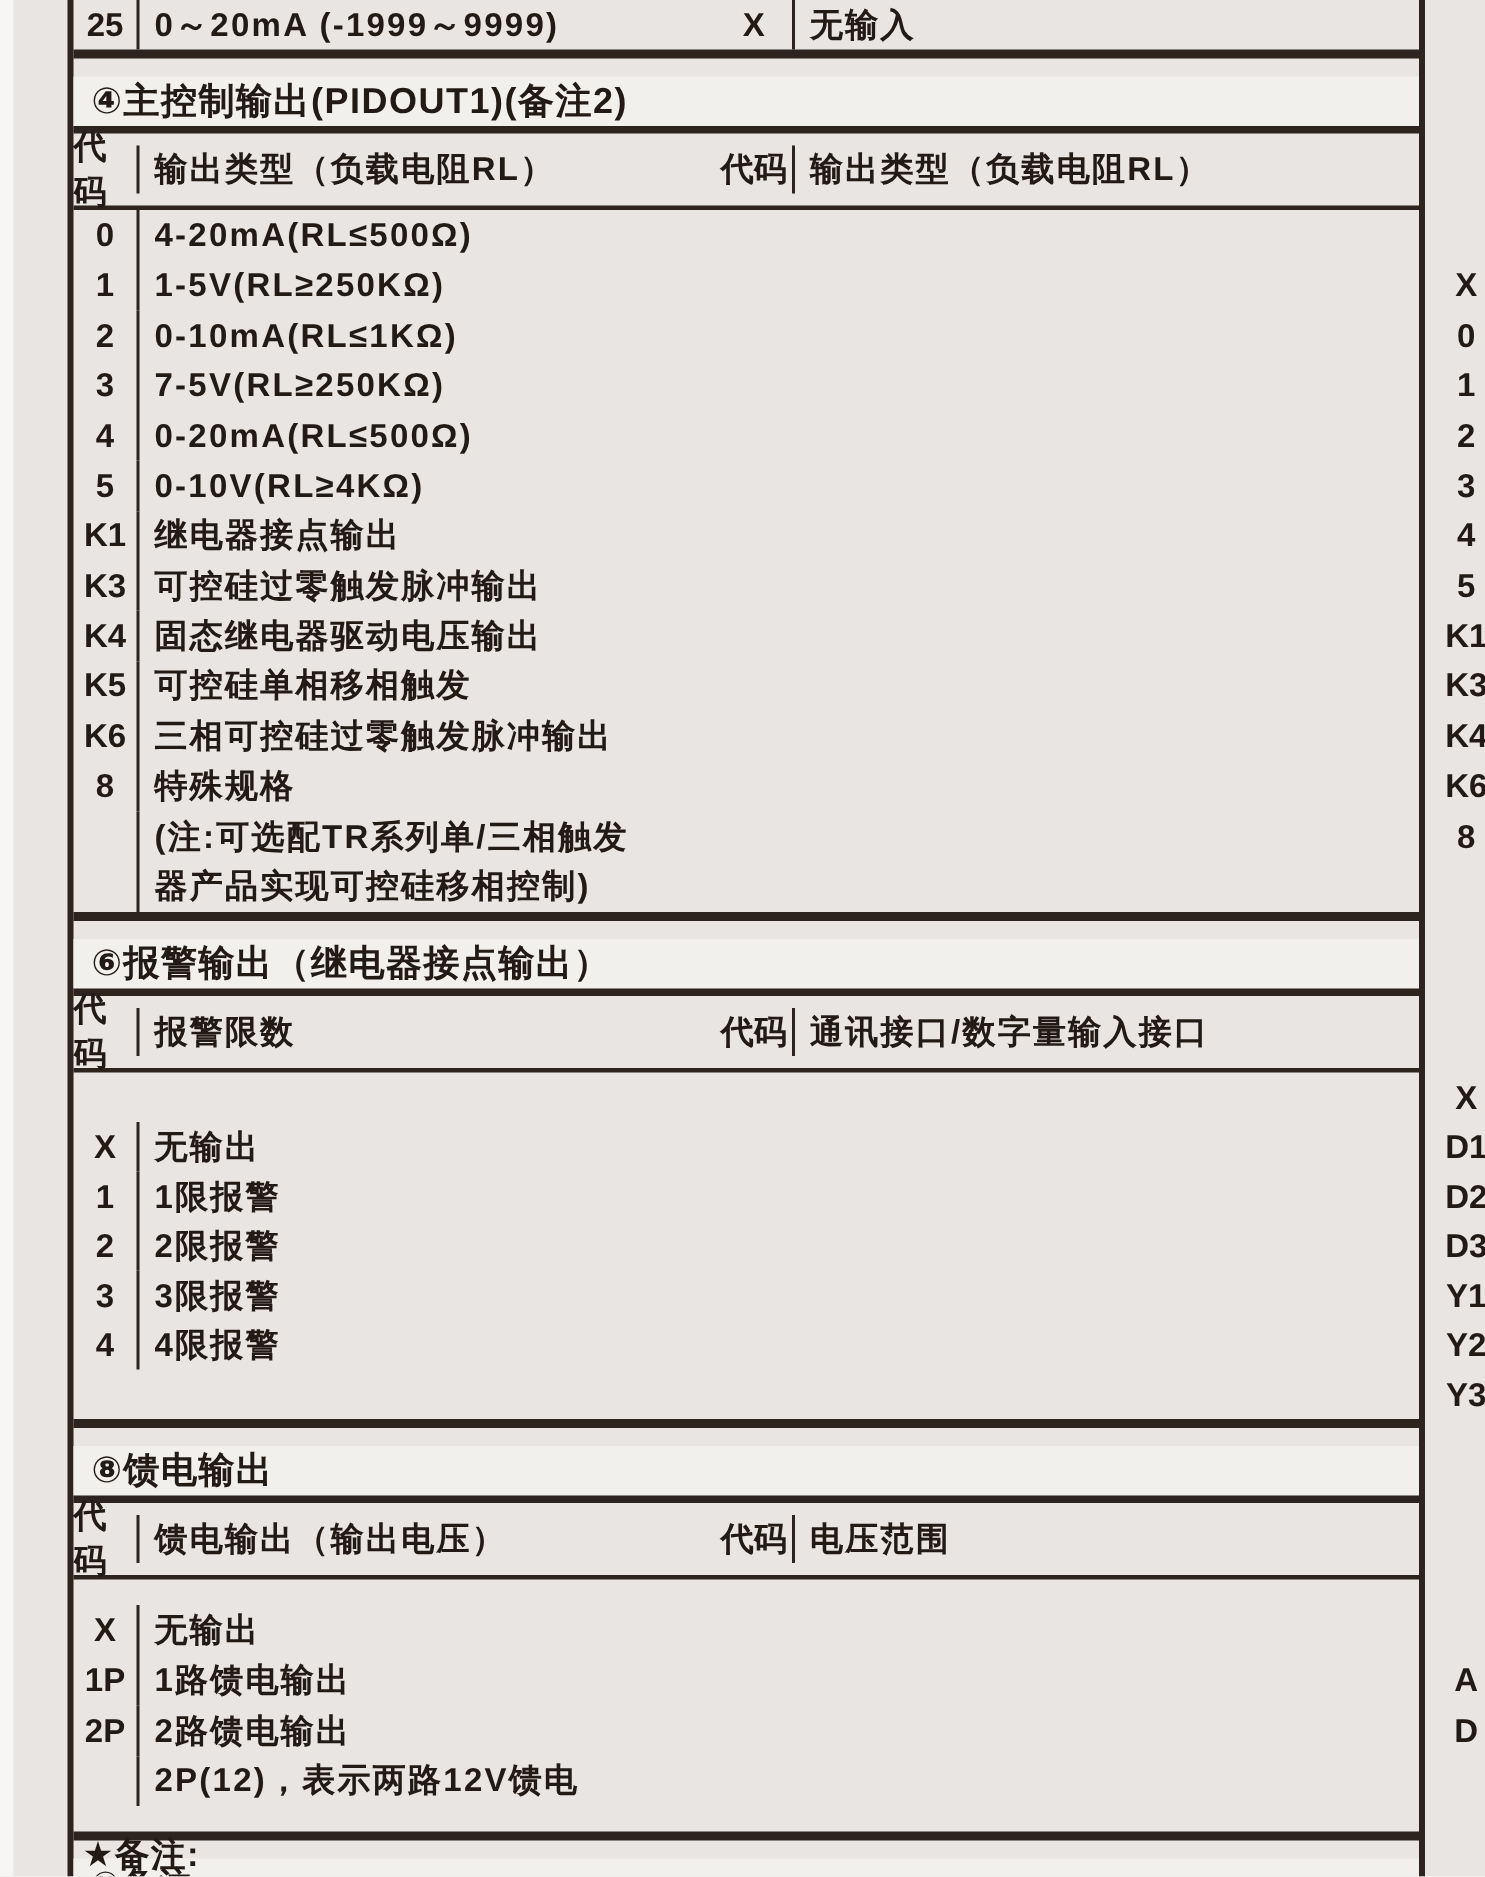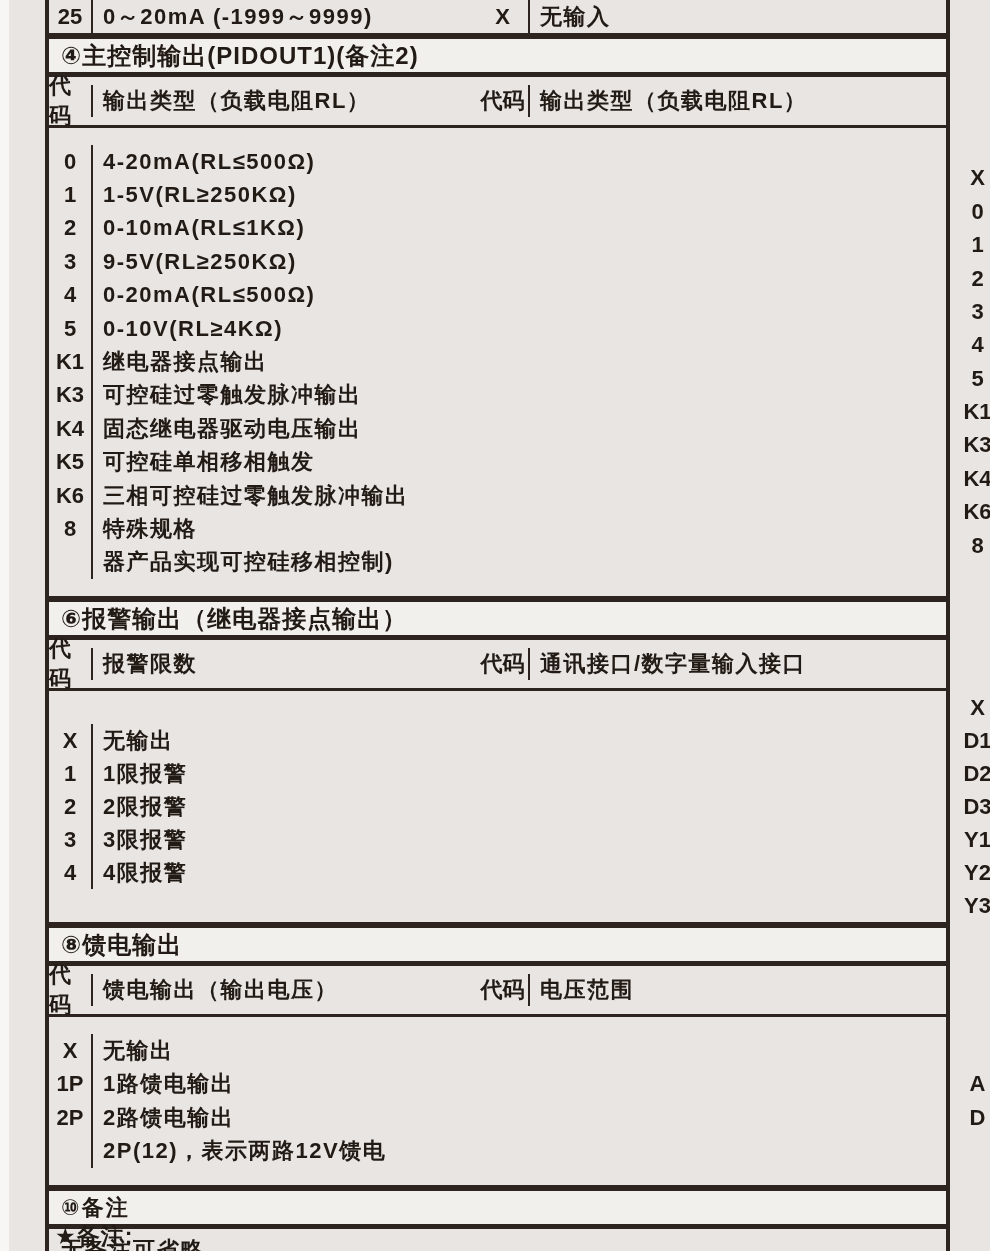--- a/index.html
+++ b/index.html
@@ -21,21 +21,21 @@
   .flexrow{display:flex;align-items:center;}
   .hr{background:#2d2420;}
   .h6{height:6px;} .h5{height:5px;} .h3{height:3px;} .h7{height:7px;}
   .mid{width:6px;background:#2d2420;flex:none;}
   .half-l{width:422px;flex:none;display:flex;box-sizing:border-box;}
   .half-r{flex:1;display:flex;box-sizing:border-box;}
   
   .prev-row{height:33px;}
   .prev-row .lcode,.prev-row .ltext{height:33px;}
   
-  .band{background:#f2f0ed;height:33px;}
+  .band{background:#f2f0ed;height:33px;margin-top:12px;}
   .band-cell{
     display:block;width:100%;
     padding-left:12px;box-sizing:border-box;
     font-weight:bold;font-size:24px;line-height:33px;
     letter-spacing:1px;white-space:nowrap;overflow:hidden;
   }
   
   .header-row{height:48px;}
   .header-row .lcode,.header-row .ltext{height:32px;font-weight:bold;}
   
@@ -119,21 +119,21 @@
           <div class="line">
             <span class="lcode">1</span>
             <span class="ltext">1-5V(RL≥250KΩ)</span>
           </div>
           <div class="line">
             <span class="lcode">2</span>
             <span class="ltext">0-10mA(RL≤1KΩ)</span>
           </div>
           <div class="line">
             <span class="lcode">3</span>
-            <span class="ltext">9-5V(RL≥250KΩ)</span>
+            <span class="ltext">7-5V(RL≥250KΩ)</span>
           </div>
           <div class="line">
             <span class="lcode">4</span>
             <span class="ltext">0-20mA(RL≤500Ω)</span>
           </div>
           <div class="line">
             <span class="lcode">5</span>
             <span class="ltext">0-10V(RL≥4KΩ)</span>
           </div>
           <div class="line">
@@ -152,20 +152,24 @@
             <span class="lcode">K5</span>
             <span class="ltext">可控硅单相移相触发</span>
           </div>
           <div class="line">
             <span class="lcode">K6</span>
             <span class="ltext">三相可控硅过零触发脉冲输出</span>
           </div>
           <div class="line">
             <span class="lcode">8</span>
             <span class="ltext">特殊规格</span>
+          </div>
+          <div class="line">
+            <span class="lcode"></span>
+            <span class="ltext">(注:可选配TR系列单/三相触发</span>
           </div>
           <div class="line">
             <span class="lcode"></span>
             <span class="ltext">器产品实现可控硅移相控制)</span>
           </div>
         </div>
       <div class="mid"></div>
       <div class="half-r bodycol">
           <div class="line">
             <span class="lcode">X</span>

